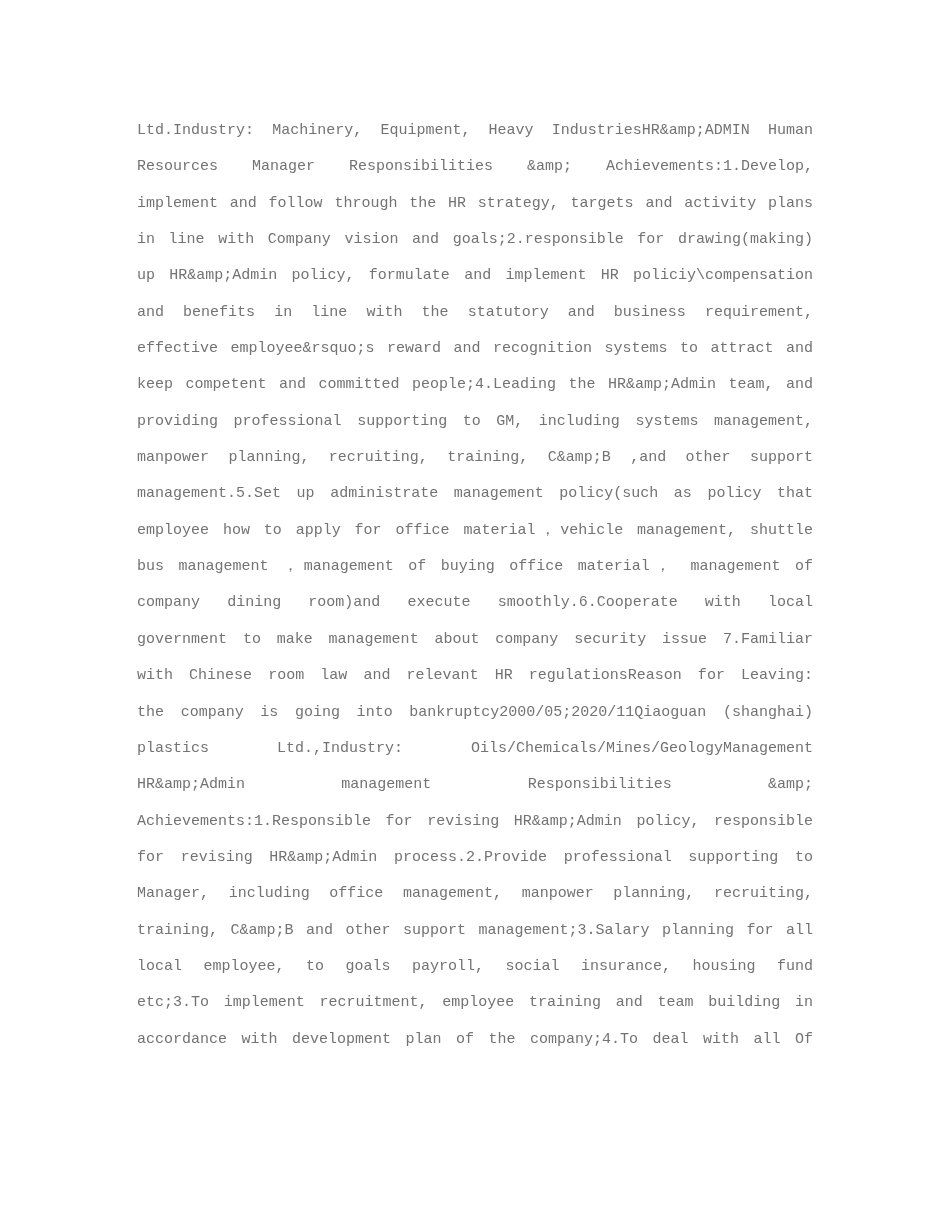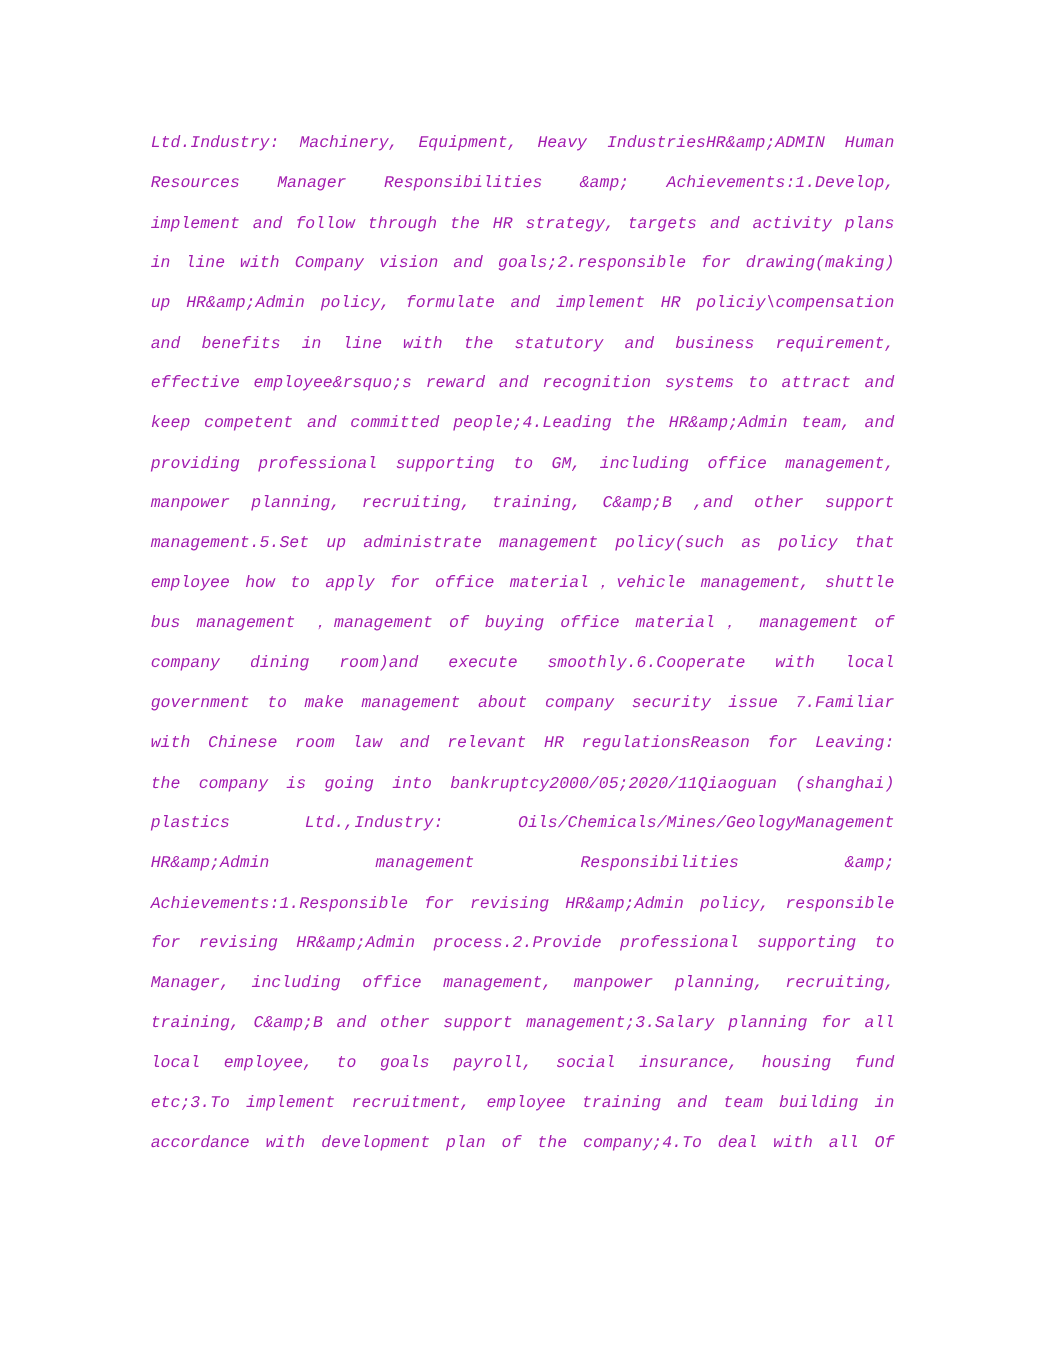--- a/index.html
+++ b/index.html
@@ -16,42 +16,41 @@
   .doc-page {
     position: absolute;
     left: 137px;
     top: 113px;
     width: 676px;
   }
   .doc-line {
     font-family: "Liberation Mono", "DejaVu Sans Mono", monospace;
     font-size: 15px;
     line-height: 36.35px;
-    color: #a21caf;
+    color: #737373;
     text-align: justify;
     text-align-last: justify;
     -moz-text-align-last: justify;
     white-space: nowrap;
     overflow: visible;
-    font-style: italic;
   }
 </style>
 </head>
 <body>
 
 <div class="doc-page">
   <div class="doc-line">Ltd.Industry: Machinery, Equipment, Heavy IndustriesHR&amp;amp;ADMIN Human</div>
   <div class="doc-line">Resources Manager Responsibilities &amp;amp; Achievements:1.Develop,</div>
   <div class="doc-line">implement and follow through the HR strategy, targets and activity plans</div>
   <div class="doc-line">in line with Company vision and goals;2.responsible for drawing(making)</div>
   <div class="doc-line">up HR&amp;amp;Admin policy, formulate and implement HR policiy\compensation</div>
   <div class="doc-line">and benefits in line with the statutory and business requirement,</div>
   <div class="doc-line">effective employee&amp;rsquo;s reward and recognition systems to attract and</div>
   <div class="doc-line">keep competent and committed people;4.Leading the HR&amp;amp;Admin team, and</div>
-  <div class="doc-line">providing professional supporting to GM, including office management,</div>
+  <div class="doc-line">providing professional supporting to GM, including systems management,</div>
   <div class="doc-line">manpower planning, recruiting, training, C&amp;amp;B ,and other support</div>
   <div class="doc-line">management.5.Set up administrate management policy(such as policy that</div>
   <div class="doc-line">employee how to apply for office material，vehicle management, shuttle</div>
   <div class="doc-line">bus management ，management of buying office material， management of</div>
   <div class="doc-line">company dining room)and execute smoothly.6.Cooperate with local</div>
   <div class="doc-line">government to make management about company security issue 7.Familiar</div>
   <div class="doc-line">with Chinese room law and relevant HR regulationsReason for Leaving:</div>
   <div class="doc-line">the company is going into bankruptcy2000/05;2020/11Qiaoguan (shanghai)</div>
   <div class="doc-line">plastics Ltd.,Industry: Oils/Chemicals/Mines/GeologyManagement</div>
   <div class="doc-line">HR&amp;amp;Admin management Responsibilities &amp;amp;</div>

